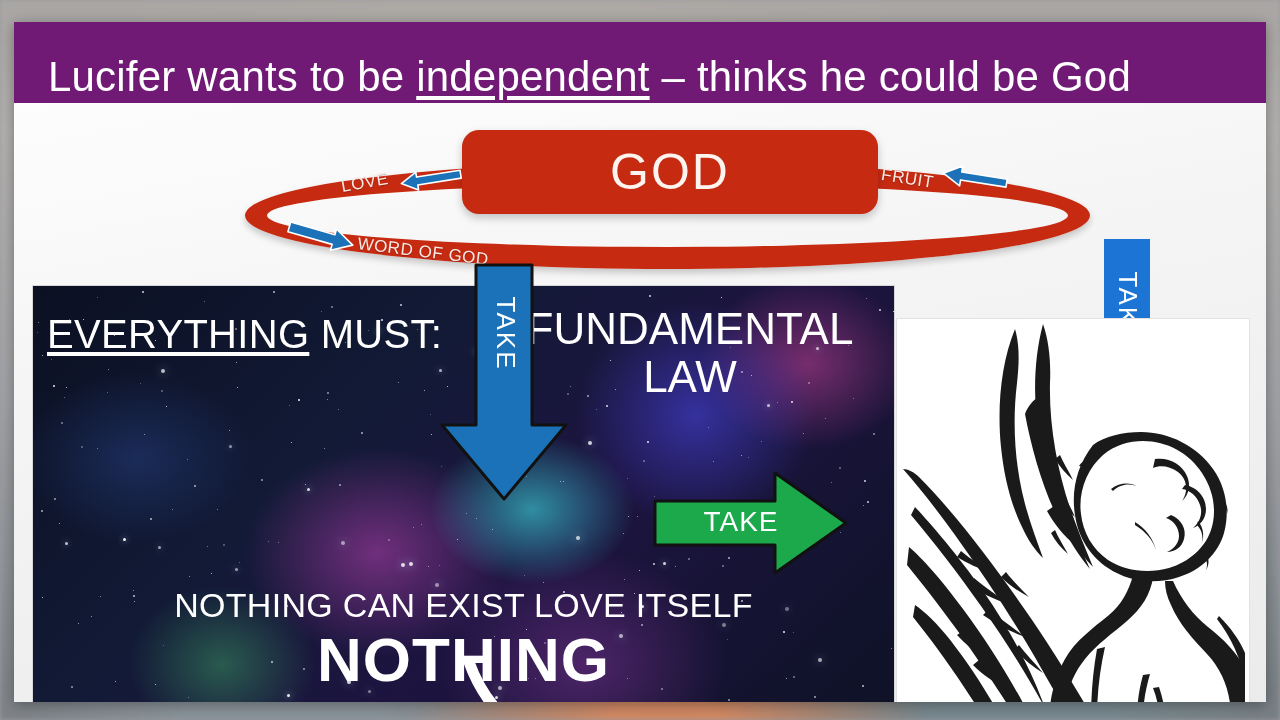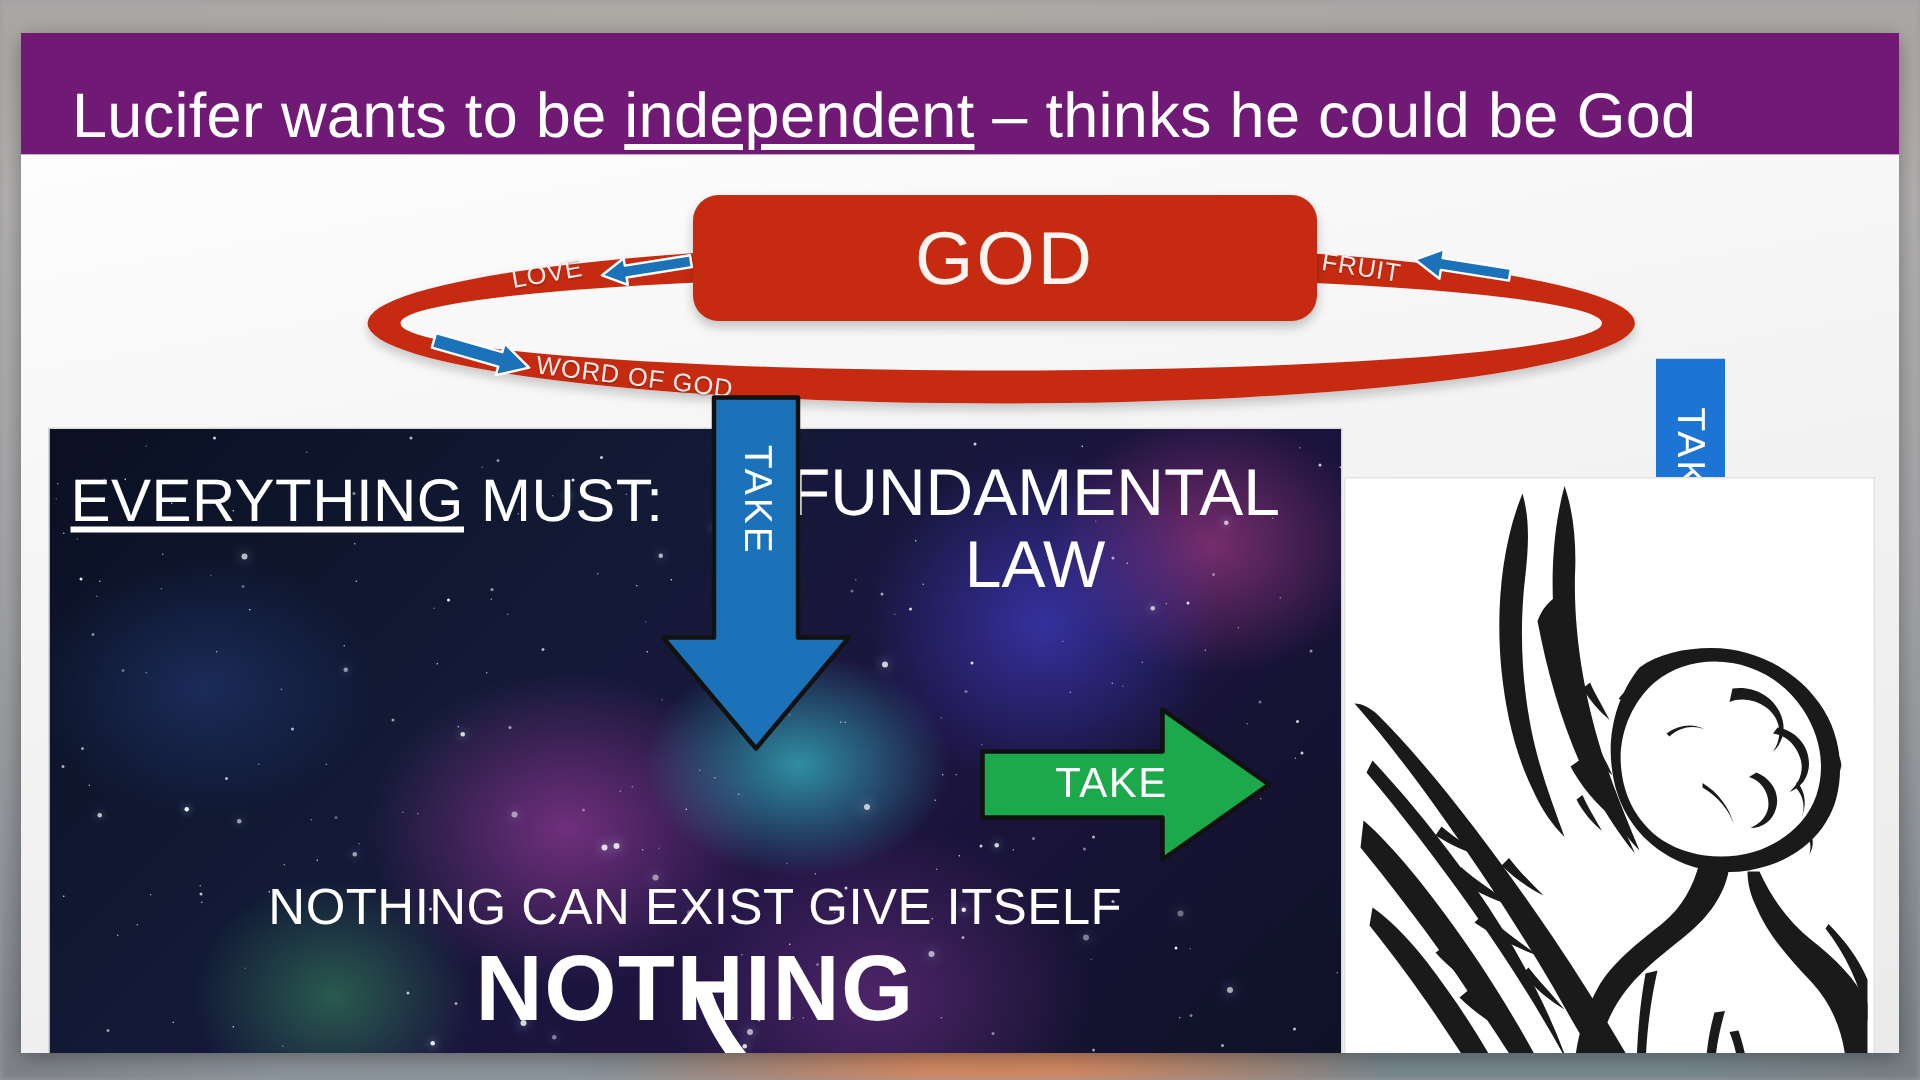--- a/index.html
+++ b/index.html
@@ -402,21 +402,21 @@
         <div>FUNDAMENTAL</div>
         <div>LAW</div>
       </div>
 
       <div id="txt-everything"><span class="u">EVERYTHING</span><span> MUST:</span></div>
 
       <svg id="curve" width="240" height="130" viewBox="0 0 240 130">
         <path d="M6 6 C34 84, 108 114, 218 112" fill="none" stroke="#ffffff" stroke-width="11" stroke-linecap="round"></path>
       </svg>
 
-      <div id="txt-nothing"><span class="u">NOTHING</span><span> CAN EXIST GIVE ITSELF</span></div>
+      <div id="txt-nothing"><span class="u">NOTHING</span><span> CAN EXIST LOVE ITSELF</span></div>
 
       <div id="txt-universe">NOTHING</div>
     </div>
 
     <svg class="take-arrow" style="left:638px; top:365px;" width="198" height="110" viewBox="0 0 198 110">
       <path d="M3 33 L123 33 L123 5 L194 55 L123 105 L123 77 L3 77 Z" fill="#1CA94C" stroke="#111111" stroke-width="3" stroke-linejoin="round"></path>
     </svg>
     <div style="position:absolute; left:672px; top:403px; width:110px; text-align:center;
                 font-size:28px; color:#ffffff; letter-spacing:1px;">TAKE</div>
 

